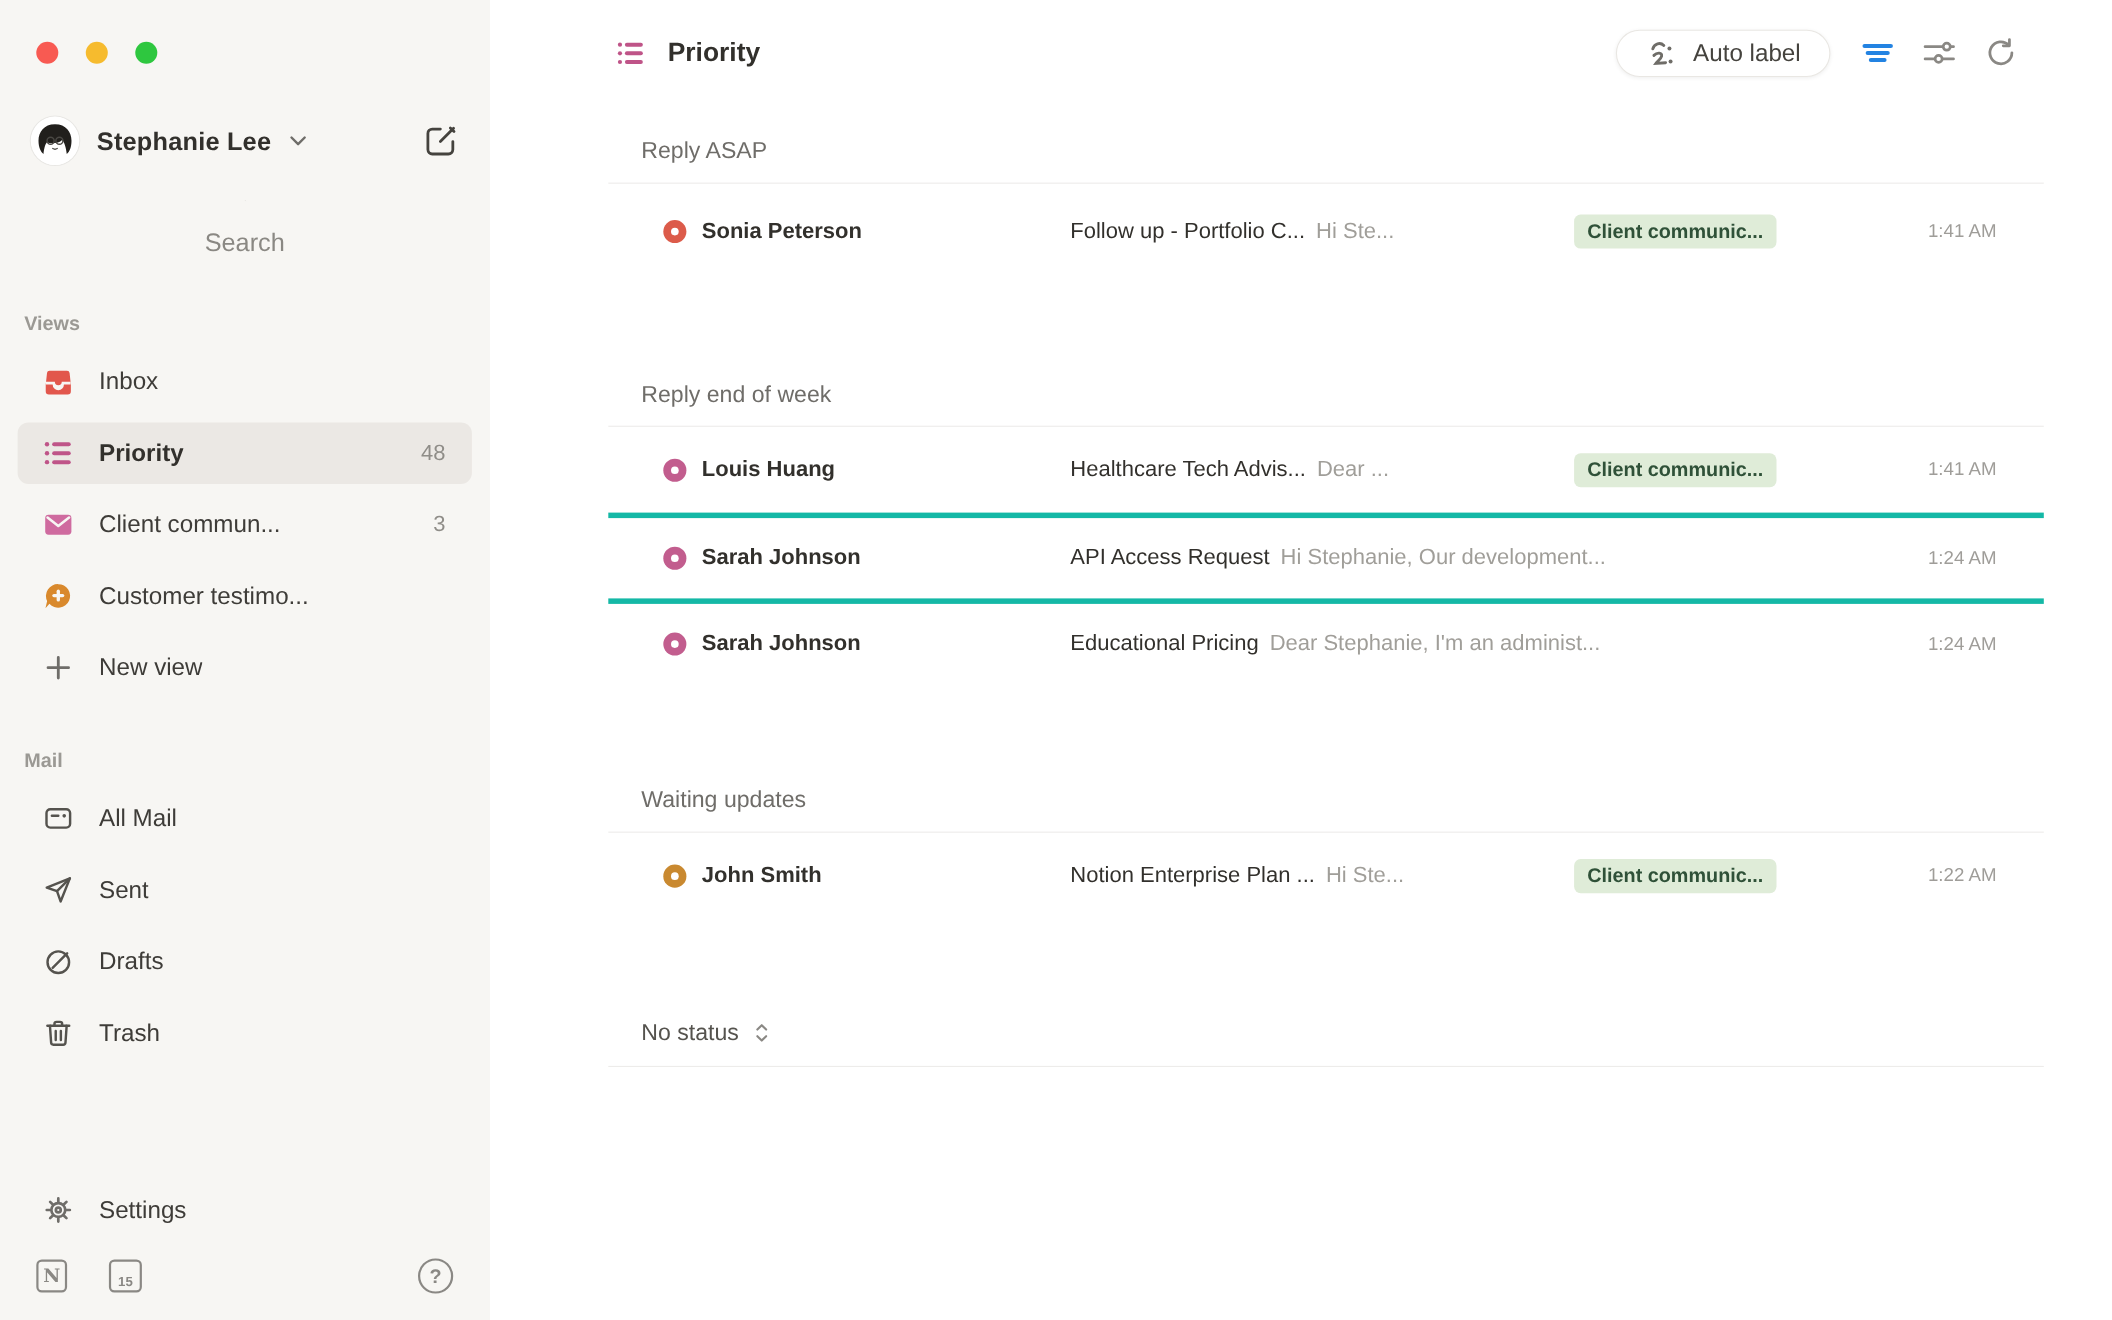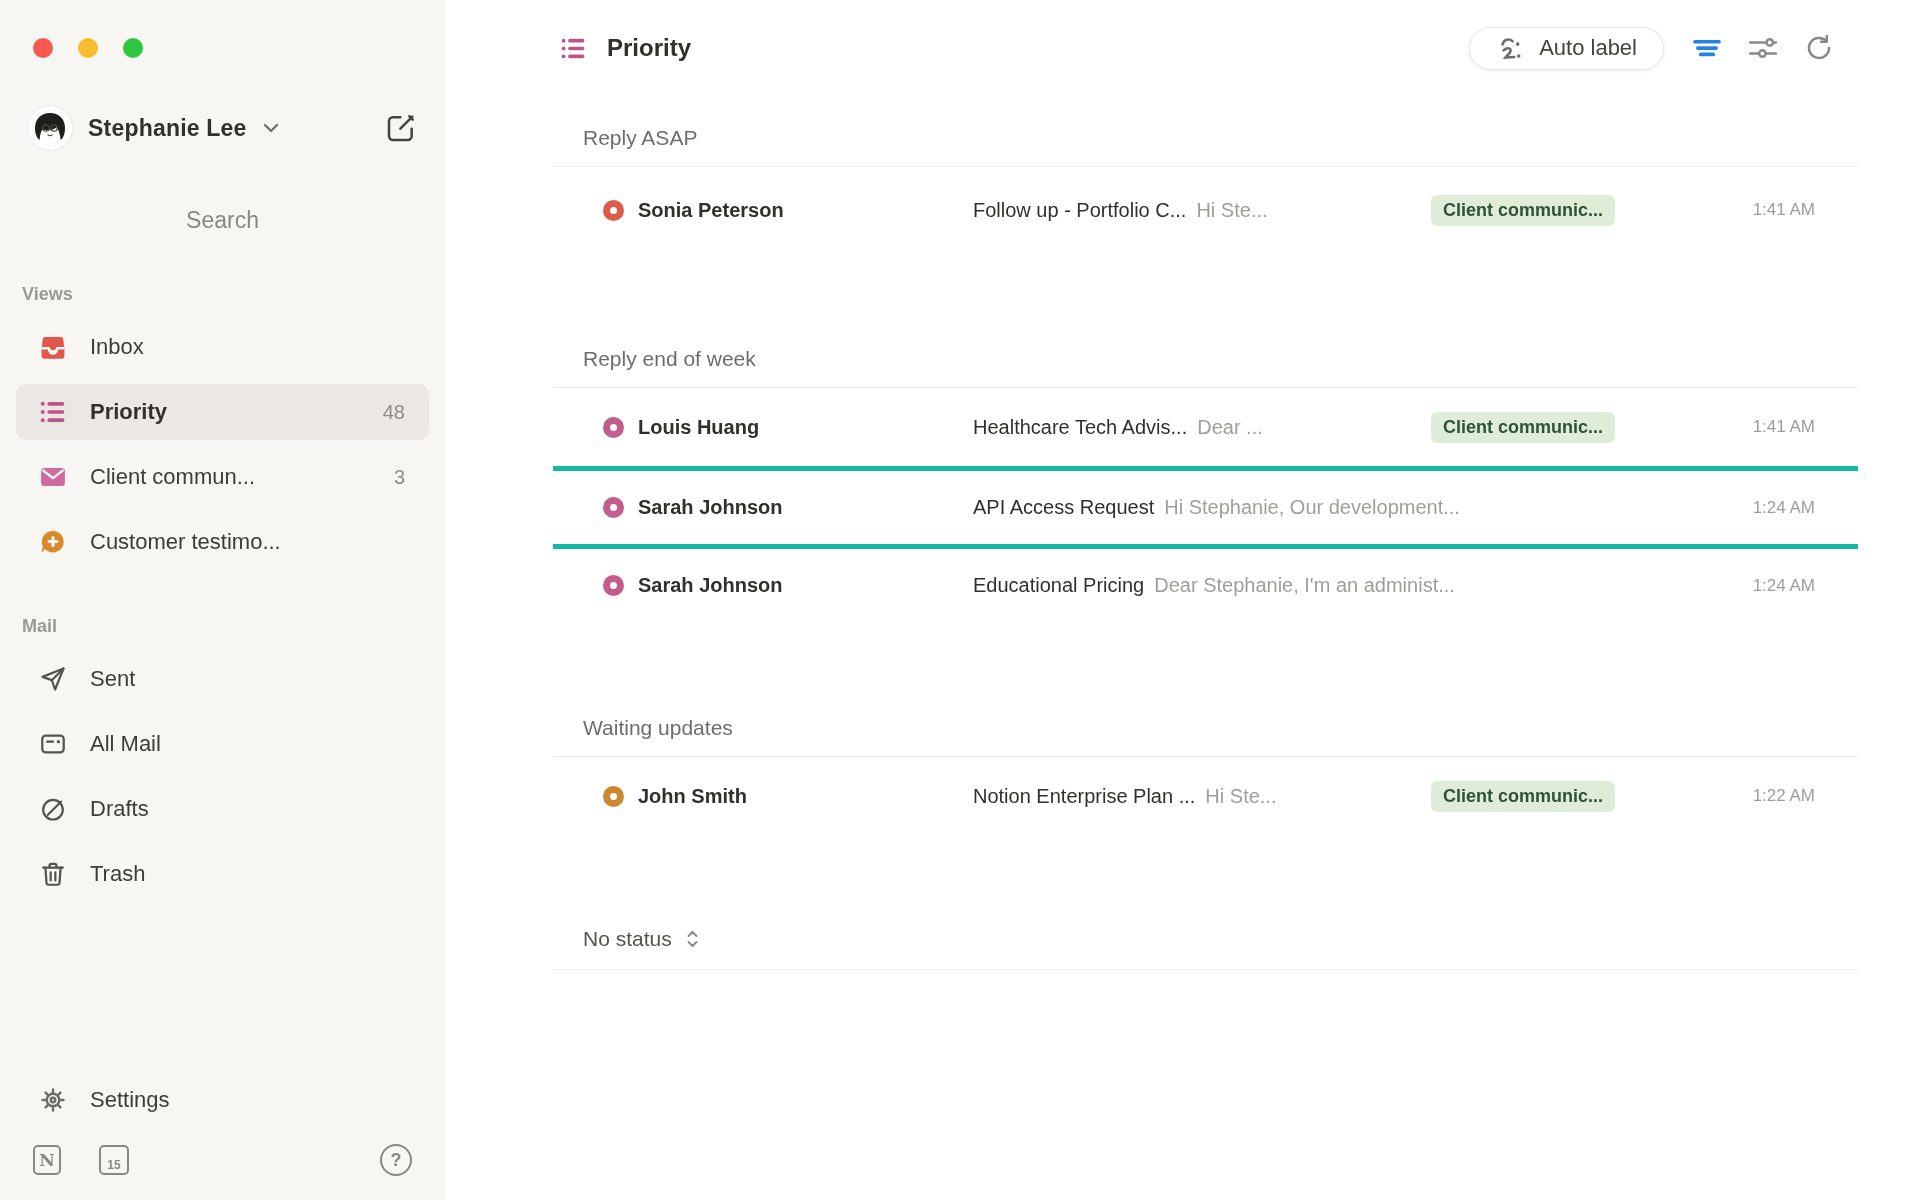--- a/index.html
+++ b/index.html
@@ -167,42 +167,50 @@
     <span class="nav-icon">
       <svg width="28" height="28" viewBox="0 0 24 24">
         <path d="M12 2.6a9.2 9.2 0 1 1-6.9 15.3L2 21.4l1.3-5.6A9.2 9.2 0 0 1 12 2.6z" fill="#D9892C"></path>
         <rect x="10.7" y="6.8" width="2.6" height="9.4" rx="1.3" fill="#F7F6F3"></rect>
         <rect x="7.3" y="10.2" width="9.4" height="2.6" rx="1.3" fill="#F7F6F3"></rect>
       </svg>
     </span>
     <span class="nav-label">Customer testimo...</span>
   </div>
 
+  <div class="nav-item">
+    <span class="nav-icon">
+      <svg width="28" height="28" viewBox="0 0 24 24" stroke="#6f6d69" stroke-width="2.2" stroke-linecap="round">
+          <path d="M12 4v16M4 12h16"></path>
+        </svg>
+    </span>
+    <span class="nav-label">New view</span>
+  </div>
 
   <div class="sec-label mail">Mail</div>
-
-  <div class="nav-item">
-    <span class="nav-icon">
-      <svg width="28" height="28" viewBox="0 0 24 24" fill="none" stroke="#55534e" stroke-width="1.9" stroke-linejoin="round" stroke-linecap="round">
-        <path d="M21 3L3 10.2l8 2.8 2.8 8L21 3z"></path>
-          <path d="M11 13L21 3"></path>
-      </svg>
-    </span>
-    <span class="nav-label">Sent</span>
-  </div>
 
   <div class="nav-item">
     <span class="nav-icon">
       <svg width="28" height="28" viewBox="0 0 24 24" fill="none" stroke="#55534e" stroke-width="1.9">
         <rect x="2.8" y="4.8" width="18.4" height="14.4" rx="3"></rect>
         <path d="M7 10h5" stroke-linecap="round"></path>
           <circle cx="16.6" cy="10" r="1.4" fill="#55534e" stroke="none"></circle>
       </svg>
     </span>
     <span class="nav-label">All Mail</span>
+  </div>
+
+  <div class="nav-item">
+    <span class="nav-icon">
+      <svg width="28" height="28" viewBox="0 0 24 24" fill="none" stroke="#55534e" stroke-width="1.9" stroke-linejoin="round" stroke-linecap="round">
+        <path d="M21 3L3 10.2l8 2.8 2.8 8L21 3z"></path>
+          <path d="M11 13L21 3"></path>
+      </svg>
+    </span>
+    <span class="nav-label">Sent</span>
   </div>
 
   <div class="nav-item">
     <span class="nav-icon">
       <svg width="28" height="28" viewBox="0 0 24 24" fill="none" stroke="#55534e" stroke-width="1.9" stroke-linecap="round">
         <circle cx="12" cy="12.6" r="8.4"></circle>
           <path d="M7.6 17l9.5-9.5 1.8-1.8"></path>
       </svg>
     </span>
     <span class="nav-label">Drafts</span>

